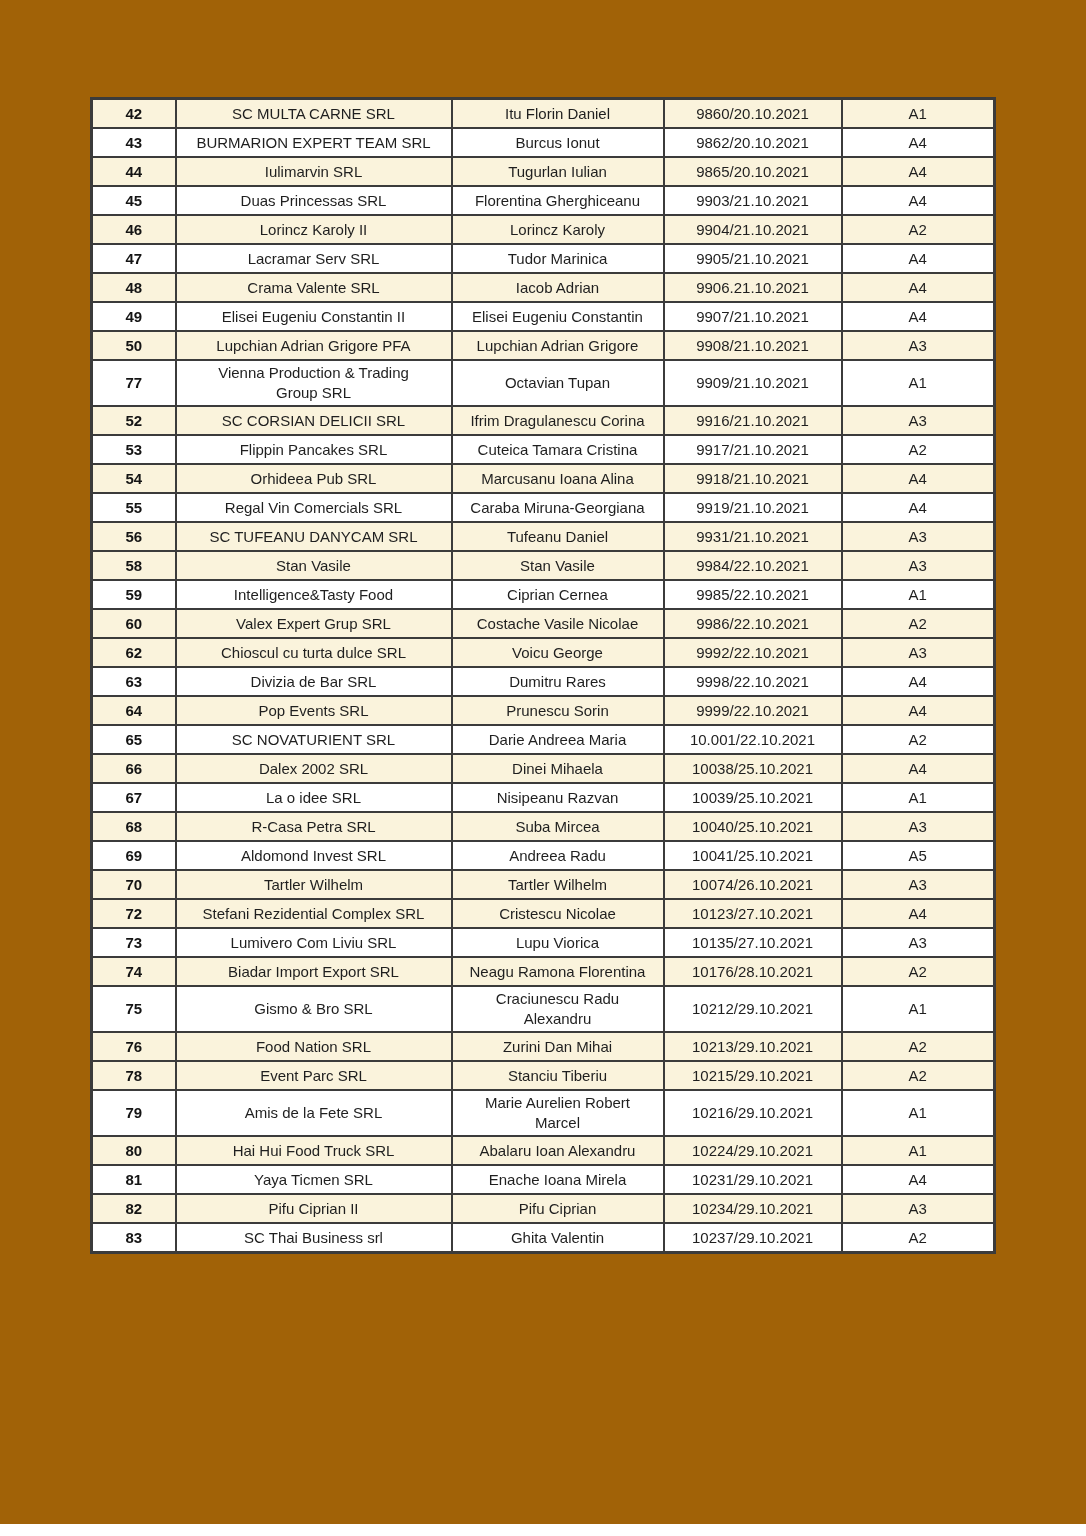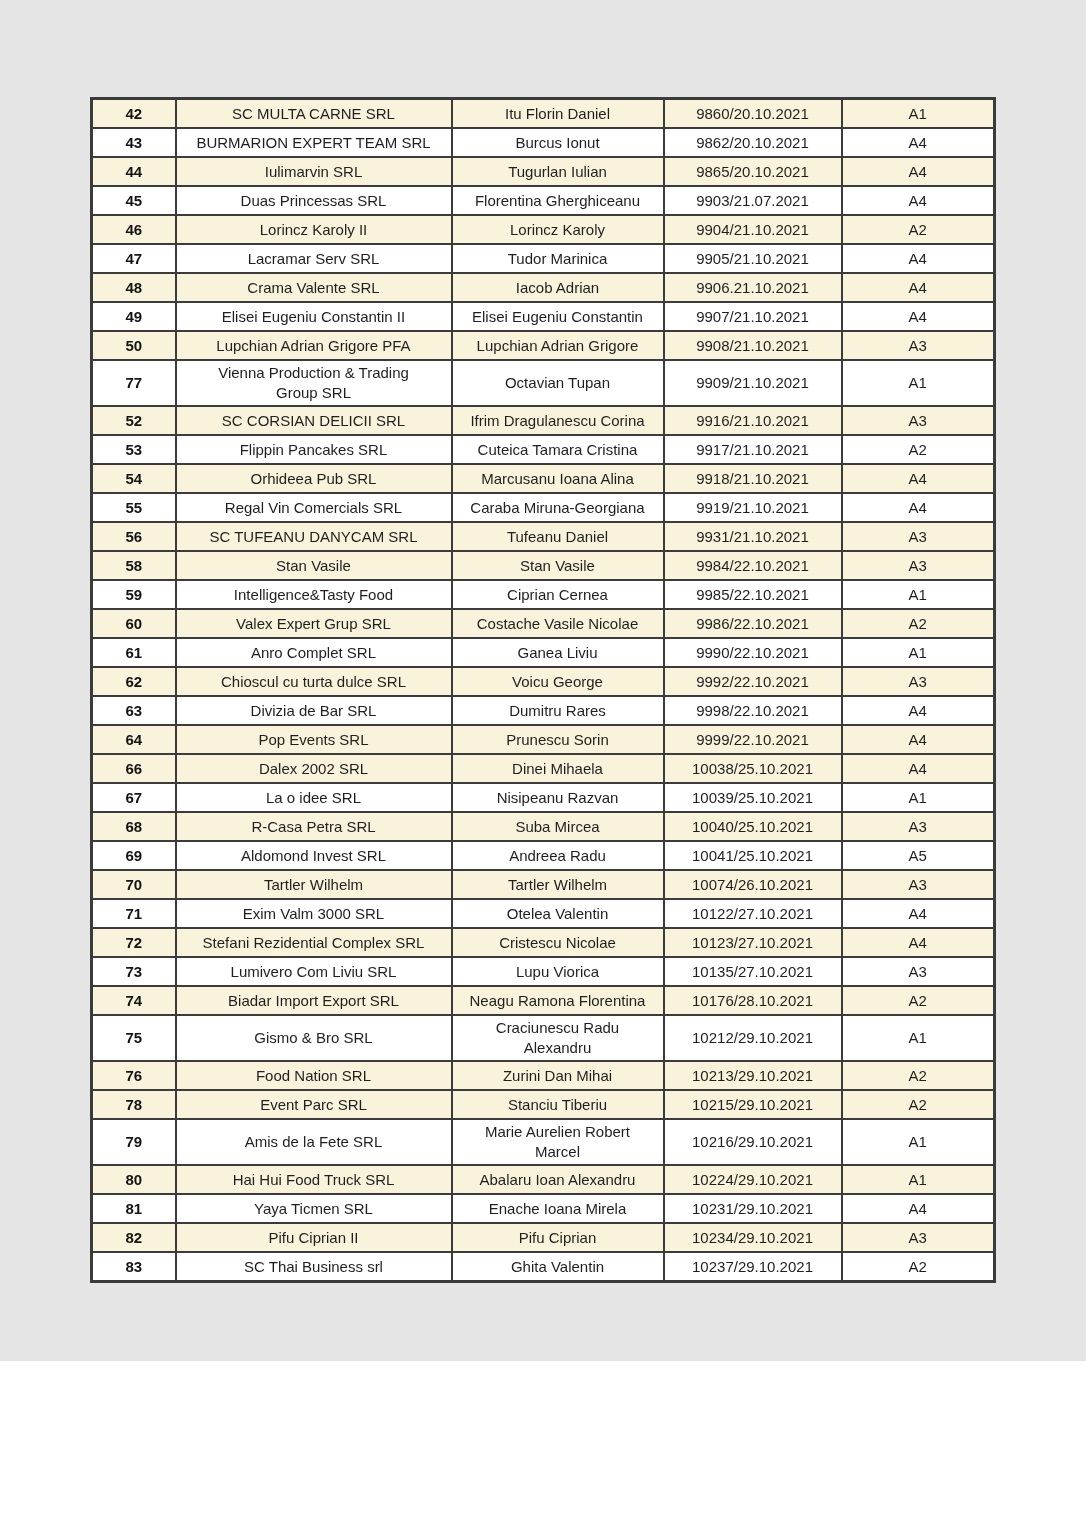--- a/index.html
+++ b/index.html
@@ -3,22 +3,22 @@
 <meta charset="utf-8">
 <style>
   html, body {
     margin: 0;
     padding: 0;
     background: #ffffff;
   }
   .page {
     position: relative;
     width: 1086px;
-    height: 1361px;
-    background: #e5e5e5;
+    height: 1524px;
+    background: #a16207;
     font-family: "Liberation Sans", sans-serif;
     overflow: hidden;
   }
   table.registry {
     position: absolute;
     left: 90px;
     top: 97px;
     width: 903px;
     border-collapse: collapse;
     table-layout: fixed;
@@ -78,21 +78,21 @@
           <td class="num">44</td>
           <td>Iulimarvin SRL</td>
           <td>Tugurlan Iulian</td>
           <td>9865/20.10.2021</td>
           <td>A4</td>
         </tr>
         <tr class="plain">
           <td class="num">45</td>
           <td>Duas Princessas SRL</td>
           <td>Florentina Gherghiceanu</td>
-          <td>9903/21.07.2021</td>
+          <td>9903/21.10.2021</td>
           <td>A4</td>
         </tr>
         <tr class="shaded">
           <td class="num">46</td>
           <td>Lorincz Karoly II</td>
           <td>Lorincz Karoly</td>
           <td>9904/21.10.2021</td>
           <td>A2</td>
         </tr>
         <tr class="plain">
@@ -180,47 +180,47 @@
           <td>9985/22.10.2021</td>
           <td>A1</td>
         </tr>
         <tr class="shaded">
           <td class="num">60</td>
           <td>Valex Expert Grup SRL</td>
           <td>Costache Vasile Nicolae</td>
           <td>9986/22.10.2021</td>
           <td>A2</td>
         </tr>
-        <tr class="plain">
-          <td class="num">61</td>
-          <td>Anro Complet SRL</td>
-          <td>Ganea Liviu</td>
-          <td>9990/22.10.2021</td>
-          <td>A1</td>
-        </tr>
         <tr class="shaded">
           <td class="num">62</td>
           <td>Chioscul cu turta dulce SRL</td>
           <td>Voicu George</td>
           <td>9992/22.10.2021</td>
           <td>A3</td>
         </tr>
         <tr class="plain">
           <td class="num">63</td>
           <td>Divizia de Bar SRL</td>
           <td>Dumitru Rares</td>
           <td>9998/22.10.2021</td>
           <td>A4</td>
         </tr>
         <tr class="shaded">
           <td class="num">64</td>
           <td>Pop Events SRL</td>
           <td>Prunescu Sorin</td>
           <td>9999/22.10.2021</td>
           <td>A4</td>
+        </tr>
+        <tr class="plain">
+          <td class="num">65</td>
+          <td>SC NOVATURIENT SRL</td>
+          <td>Darie Andreea Maria</td>
+          <td>10.001/22.10.2021</td>
+          <td>A2</td>
         </tr>
         <tr class="shaded">
           <td class="num">66</td>
           <td>Dalex 2002 SRL</td>
           <td>Dinei Mihaela</td>
           <td>10038/25.10.2021</td>
           <td>A4</td>
         </tr>
         <tr class="plain">
           <td class="num">67</td>
@@ -243,27 +243,20 @@
           <td>10041/25.10.2021</td>
           <td>A5</td>
         </tr>
         <tr class="shaded">
           <td class="num">70</td>
           <td>Tartler Wilhelm</td>
           <td>Tartler Wilhelm</td>
           <td>10074/26.10.2021</td>
           <td>A3</td>
         </tr>
-        <tr class="plain">
-          <td class="num">71</td>
-          <td>Exim Valm 3000 SRL</td>
-          <td>Otelea Valentin</td>
-          <td>10122/27.10.2021</td>
-          <td>A4</td>
-        </tr>
         <tr class="shaded">
           <td class="num">72</td>
           <td>Stefani Rezidential Complex SRL</td>
           <td>Cristescu Nicolae</td>
           <td>10123/27.10.2021</td>
           <td>A4</td>
         </tr>
         <tr class="plain">
           <td class="num">73</td>
           <td>Lumivero Com Liviu SRL</td>

